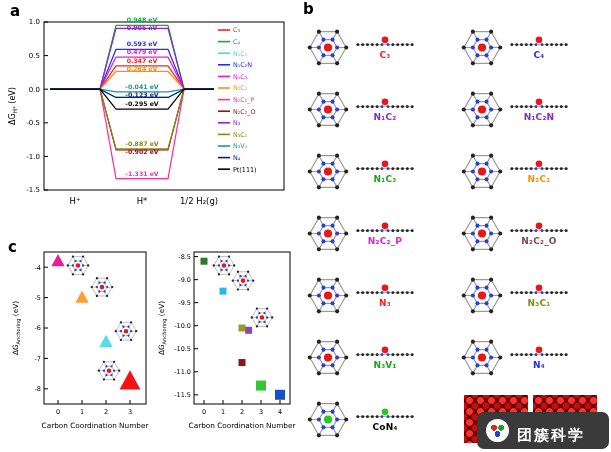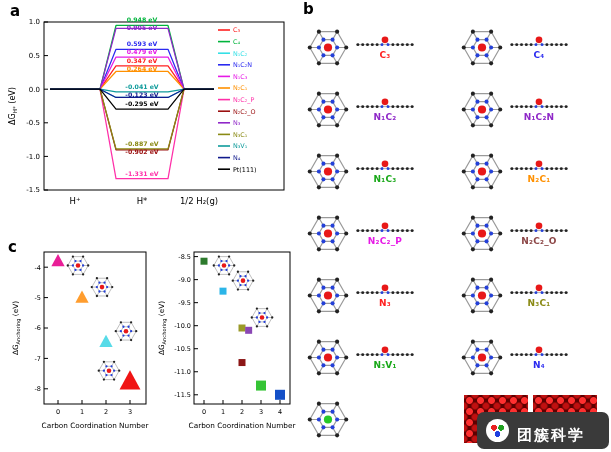--- a/index.html
+++ b/index.html
@@ -365,20 +365,26 @@
             <svg width="62" height="14">
               <use href="#sideview" x="0" y="0" width="62" height="14" style="color:#e81818"></use>
             </svg>
             <div class="blabel" style="color: rgb(42, 42, 240);">N₄</div>
           </div>
         </div>
         <div class="bcell">
           <svg width="46" height="41">
             <use href="#flake" x="0" y="0" width="46" height="41" style="color:#28c828"></use>
           </svg>
+          <div class="bcol">
+            <svg width="62" height="14">
+              <use href="#sideview" x="0" y="0" width="62" height="14" style="color:#28c828"></use>
+            </svg>
+            <div class="blabel" style="color: rgb(0, 0, 0);">CoN₄</div>
+          </div>
         </div>
         <div class="bcell crys">
           <div class="crystal"></div>
           <div class="crystal"></div>
         </div>
       </div>
     <div id="wm">
       <div class="wm-logo"></div>
       <span class="wm-text">团簇科学</span>
     </div>

